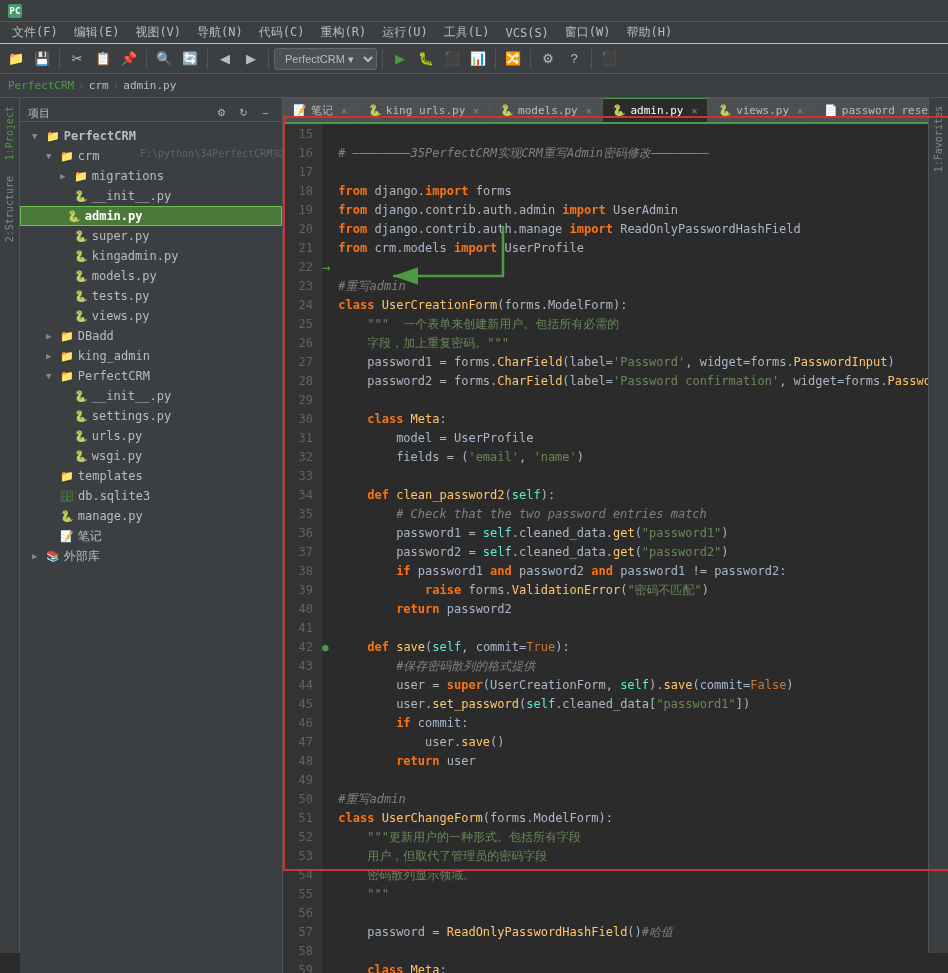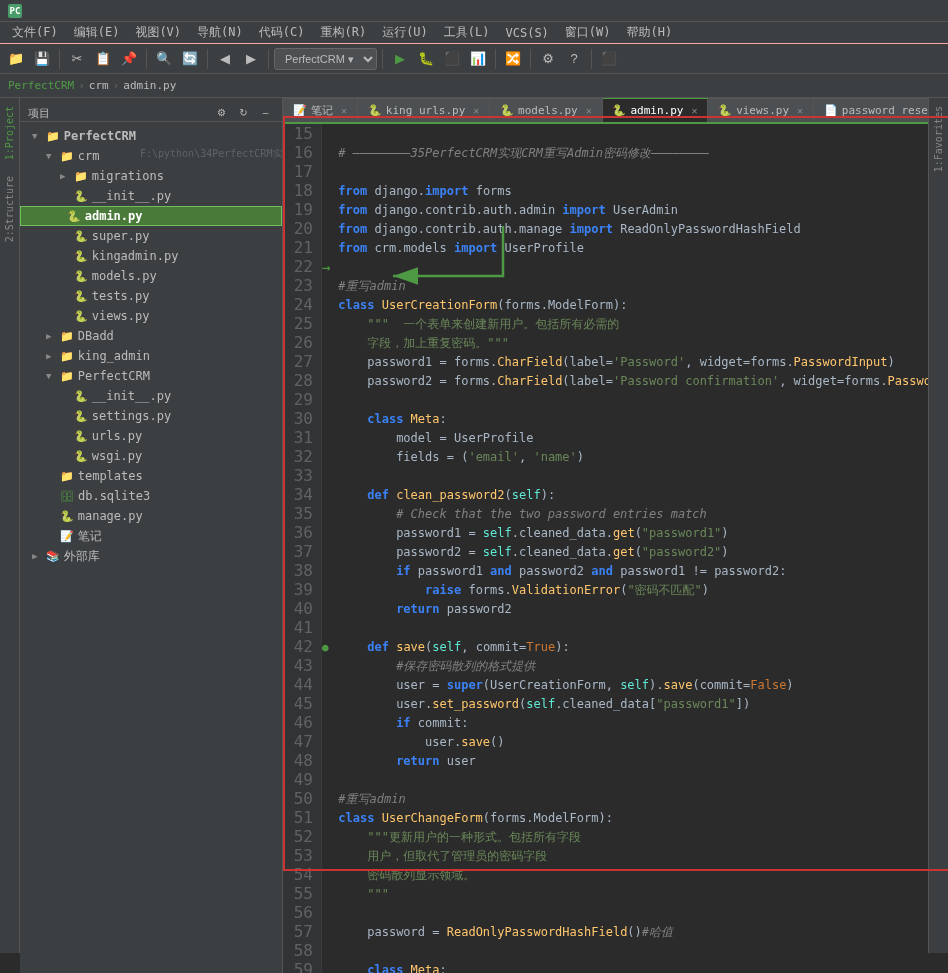--- a/index.html
+++ b/index.html
@@ -174,21 +174,21 @@
     .code-table {
       border-collapse: collapse;
       width: 100%;
     }
     .line-num {
       width: 38px;
       min-width: 38px;
       text-align: right;
       padding-right: 8px;
       color: #606366;
-      font-size: 16px;
+      font-size: 12px;
       user-select: none;
       vertical-align: top;
       padding-top: 1px;
       background: #313335;
       border-right: 1px solid #3a3a3a;
     }
     .line-code {
       padding-left: 8px;
       font-size: 12px;
       white-space: pre;
@@ -200,21 +200,21 @@
 
     
     .highlight-box {
       position: absolute;
       border: 2px solid #cc3333;
       pointer-events: none;
       z-index: 10;
     }
 
     
-    .kw { color: #3b82f6; font-weight: bold; }
+    .kw { color: #f97316; font-weight: bold; }
     .kw2 { color: #cc7832; }
     .fn { color: #ffc66d; }
     .cls-name { color: #ffc66d; }
     .str { color: #6a8759; }
     .cmt { color: #808080; font-style: italic; }
     .param { color: #a9b7c6; }
     .self-kw { color: #5eead4; }
 
     
     .line-indicator { width: 8px; background: transparent; }

